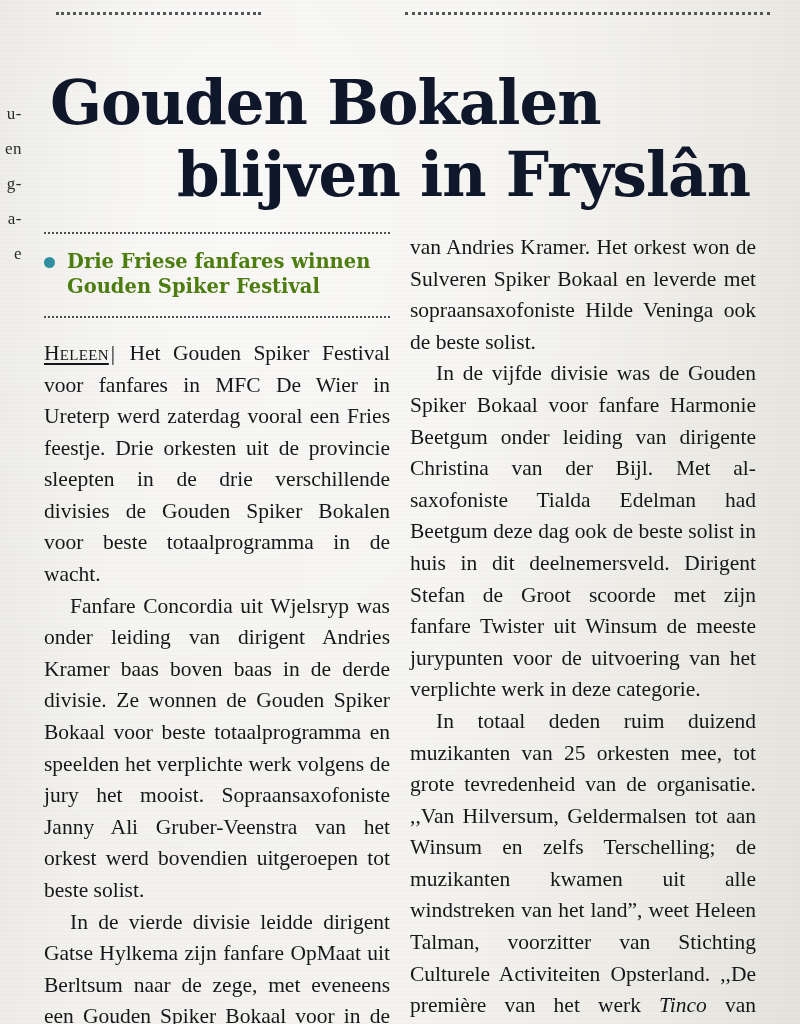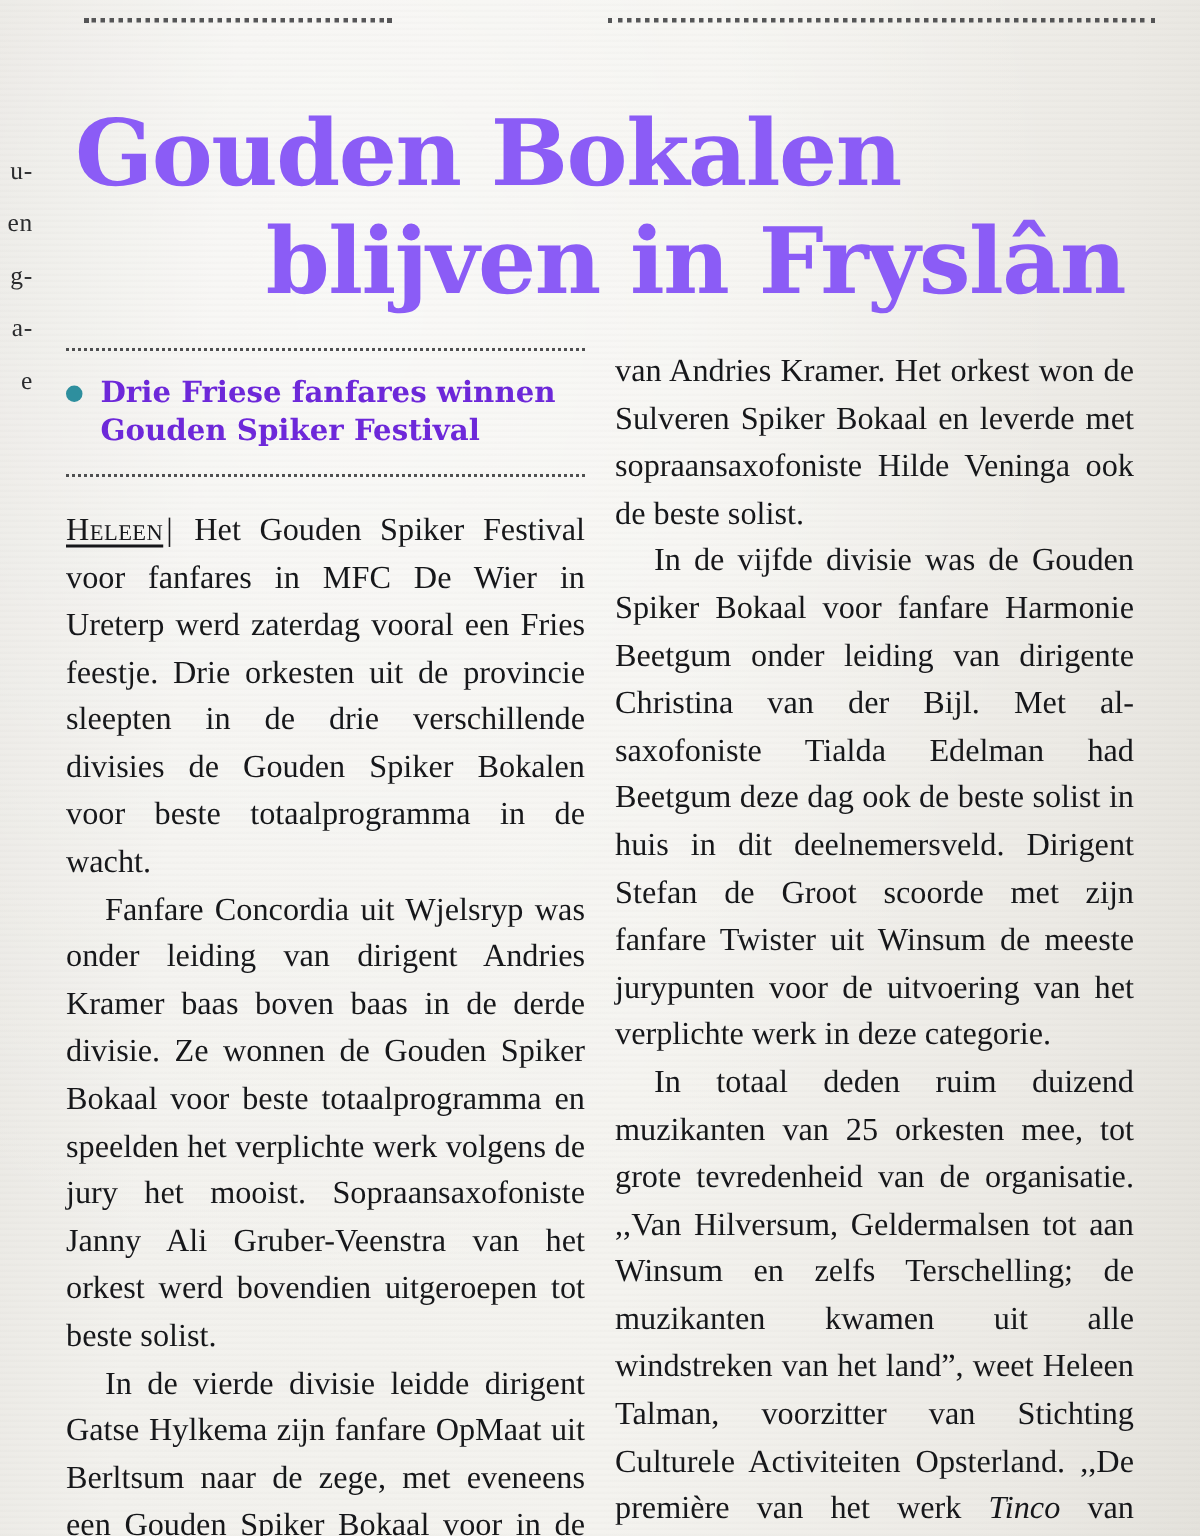--- a/index.html
+++ b/index.html
@@ -65,21 +65,21 @@
   .headline {
     position: absolute;
     left: 50px;
     top: 26px;
     width: 700px;
     font-family: "DejaVu Serif", "Liberation Serif", serif;
     font-weight: bold;
     font-size: 61px;
     line-height: 1.18;
     letter-spacing: -1px;
-    color: #8b5cf6;
+    color: #0f172a;
   }
   .headline .l2 { display: block; text-align: right; }
 
   
   .col {
     position: absolute;
     top: 232px;
     width: 346px;
   }
   #col-left  { left: 44px; }
@@ -95,21 +95,21 @@
   .kicker-rule-bottom { margin-top: 16px; }
 
   .kicker {
     display: flex;
     gap: 12px;
     align-items: flex-start;
     font-family: "DejaVu Serif", "Liberation Serif", serif;
     font-weight: bold;
     font-size: 19.5px;
     line-height: 1.28;
-    color: #6d28d9;
+    color: #4d7c0f;
   }
   .bullet {
     flex: 0 0 auto;
     width: 11px;
     height: 11px;
     border-radius: 50%;
     background: #2e8f9e;
     margin-top: 7px;
   }
 

